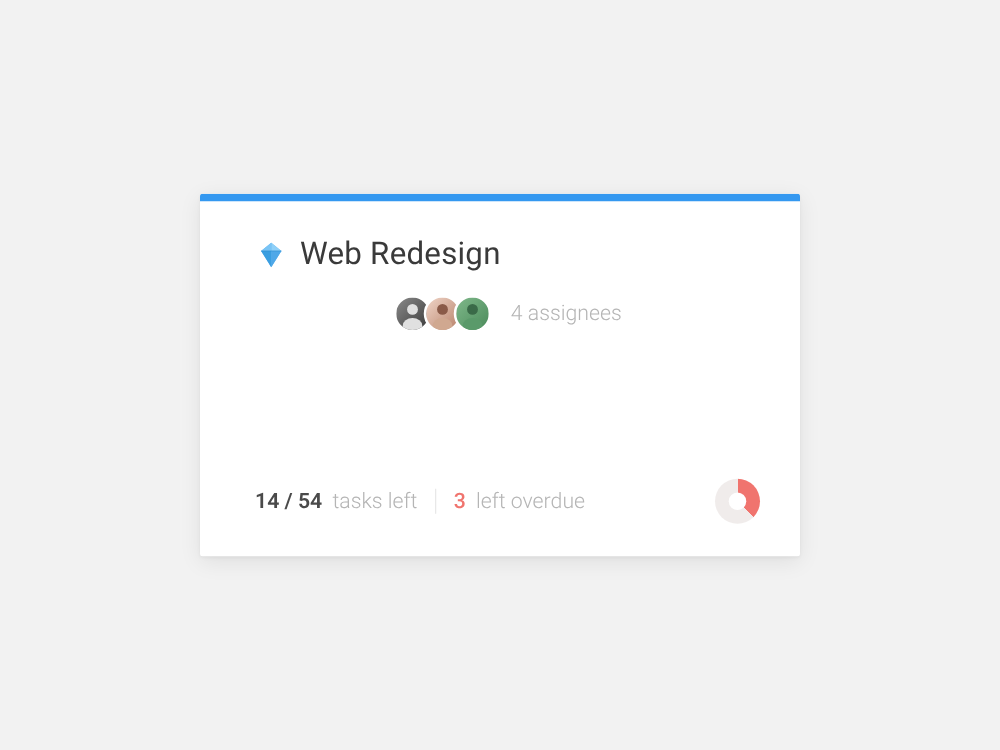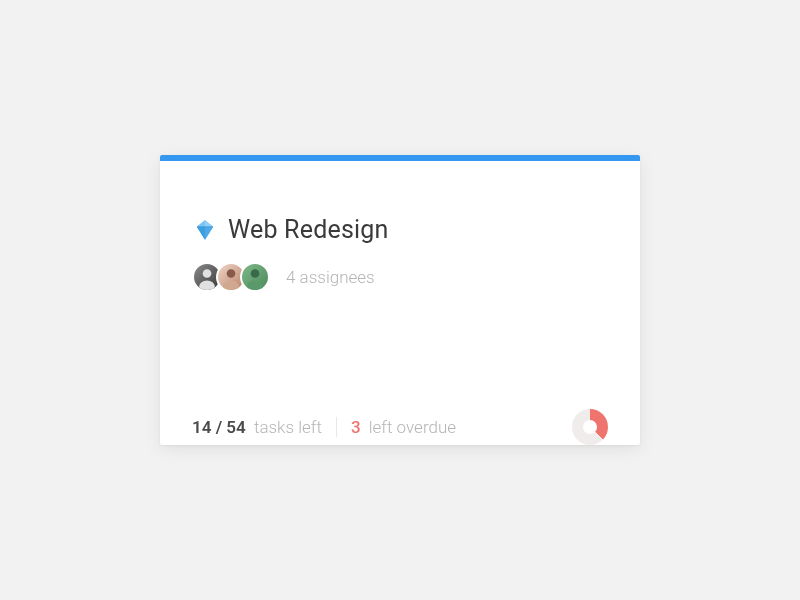--- a/index.html
+++ b/index.html
@@ -24,25 +24,24 @@
       box-shadow: 0 4px 18px rgba(0,0,0,0.08), 0 1px 3px rgba(0,0,0,0.05);
       overflow: hidden;
       position: relative;
     }
     .card-top-bar {
       height: 6px;
       background: #3498f0;
       width: 100%;
     }
     .card-body {
-      padding: 28px 32px 26px 32px;
+      padding: 28px 32px 26px 44px;
       height: calc(100% - 6px);
       display: flex;
       flex-direction: column;
-      margin-top: 26px;
     }
     .title-row {
       display: flex;
       align-items: center;
       gap: 10px;
       margin-bottom: 18px;
     }
     .diamond-icon {
       width: 26px;
       height: 26px;
@@ -51,20 +50,21 @@
     .title {
       font-size: 25px;
       font-weight: 400;
       color: #3a3a3a;
       letter-spacing: 0.2px;
     }
     .assignees-row {
       display: flex;
       align-items: center;
       gap: 0;
+      justify-content: center;
     }
     .avatars {
       display: flex;
     }
     .avatar {
       width: 30px;
       height: 30px;
       border-radius: 50%;
       border: 2px solid #fff;
       margin-left: -6px;

